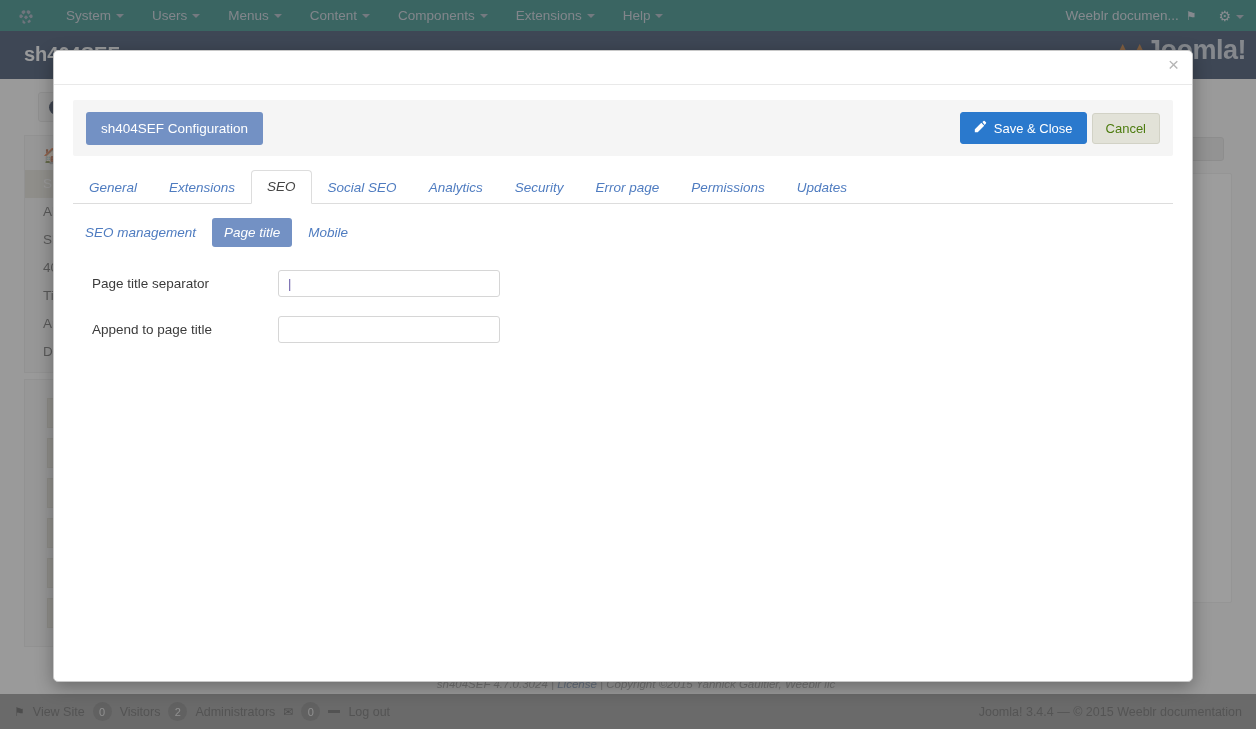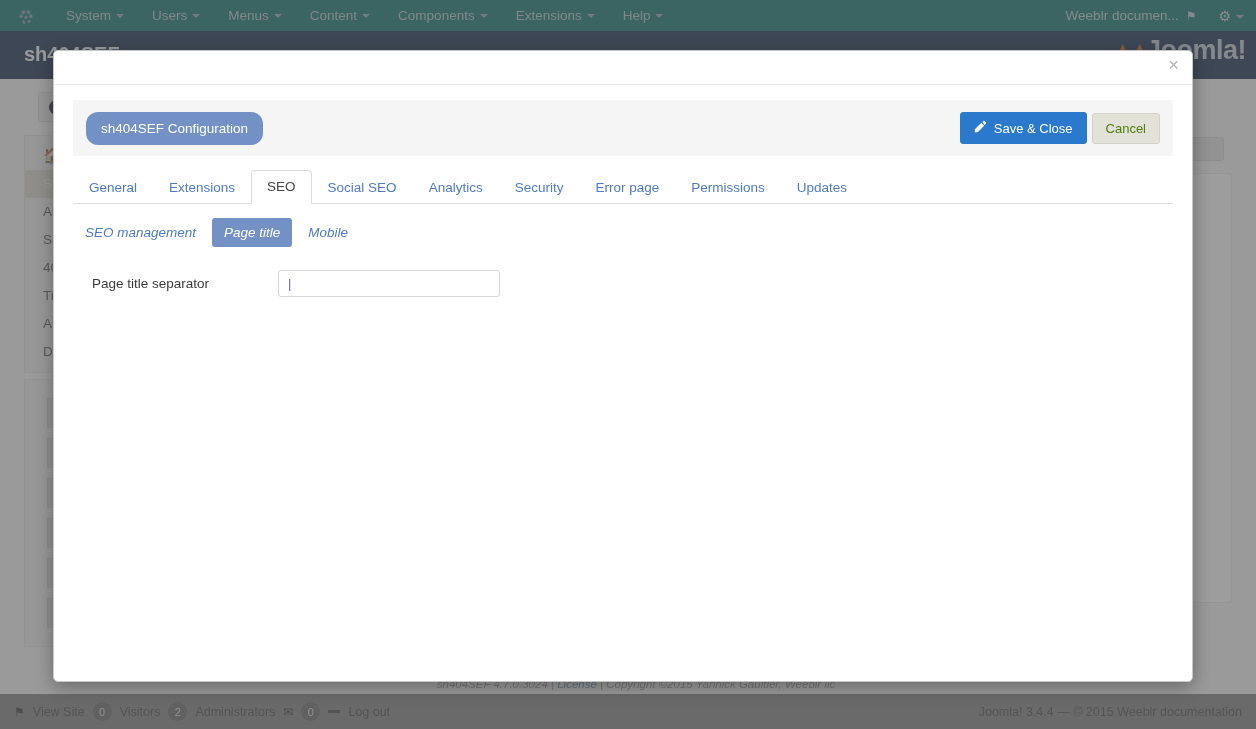--- a/index.html
+++ b/index.html
@@ -325,21 +325,21 @@
     border-radius: 2px;
     display: flex;
     align-items: center;
     padding: 0 13px;
   }
   .title-btn {
     background: #7391c4;
     color: #ffffff;
     font-size: 13.5px;
     border: none;
-    border-radius: 12px;
+    border-radius: 3px;
     padding: 9px 15px;
     cursor: pointer;
     white-space: nowrap;
   }
   .toolbar-right {
     margin-left: auto;
     display: flex;
     align-items: center;
     gap: 5px;
   }
@@ -367,20 +367,21 @@
     white-space: nowrap;
   }
 
   
   .tabs {
     margin: 14px 19px 0 19px;
     display: flex;
     align-items: flex-end;
     border-bottom: 1px solid #dddddd;
     height: 34px;
+    font-style: italic;
   }
   .tab {
     font-size: 13.5px;
     color: #4f7cc0;
     padding: 7px 15px;
     cursor: pointer;
     white-space: nowrap;
     border: 1px solid transparent;
     border-bottom: none;
     position: relative;
@@ -555,20 +556,24 @@
       <div class="subtab">SEO management</div>
       <div class="subtab active">Page title</div>
       <div class="subtab">Mobile</div>
     </div>
 
     <div class="form">
       <div class="form-row">
         <label class="form-label">Page title separator</label>
         <input class="form-input" type="text" value="|" style="">
       </div>
+      <div class="form-row">
+        <label class="form-label">Append to page title</label>
+        <input class="form-input" type="text" value="" style="">
+      </div>
     </div>
 
   </div>
 </div>
 
 <div class="statusbar">
   <div class="sb-left">
     <span class="sb-icon">⚑</span>
     <span class="sb-text">View Site</span>
     <span class="sb-badge">0</span>

